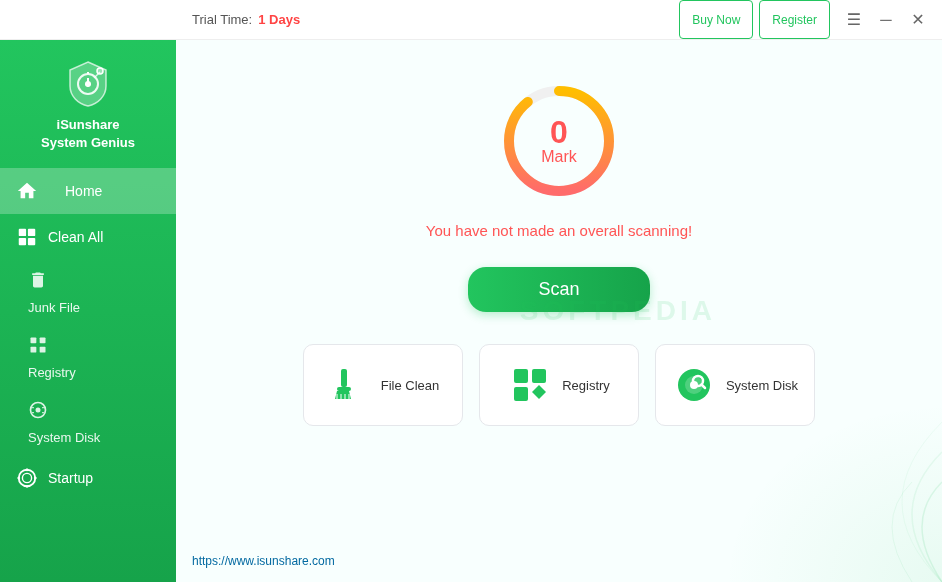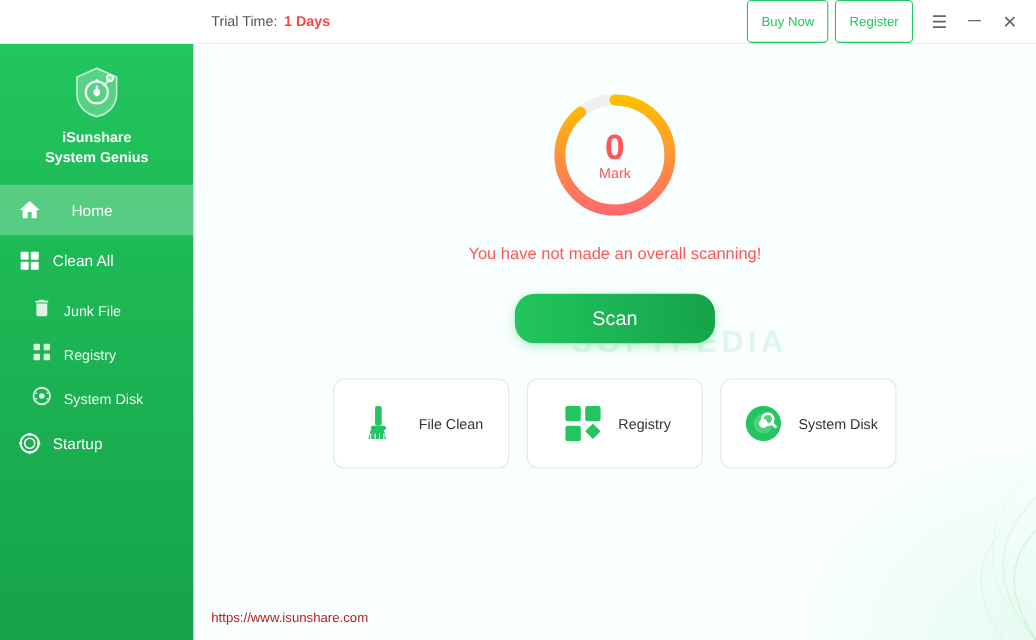--- a/index.html
+++ b/index.html
@@ -113,26 +113,27 @@
     .nav-item.active { background: rgba(255,255,255,0.25); gap: 27px; }
     .nav-item .nav-icon {
       width: 22px;
       height: 22px;
       flex-shrink: 0;
     }
     .nav-item .nav-label { font-size: 14px; }
 
     .nav-sub-item {
       display: flex;
-      align-items: flex-end;
+      align-items: flex-start;
       padding: 10px 16px 10px 28px;
       color: rgba(255,255,255,0.9);
       cursor: pointer;
       font-size: 13px;
       gap: 10px;
+      flex-direction: column;
     }
     .nav-sub-item .nav-icon {
       width: 20px;
       height: 20px;
       flex-shrink: 0;
     }
 
     
     .content {
       flex: 1;
@@ -182,21 +183,21 @@
       transform: translate(-50%, -50%);
       text-align: center;
     }
     .gauge-value {
       font-size: 32px;
       font-weight: bold;
       color: #ff5555;
       line-height: 1;
     }
     .gauge-label {
-      font-size: 13px;
+      font-size: 16px;
       color: #ff5555;
     }
 
     .no-scan-msg {
       color: #ff5555;
       font-size: 15px;
       margin-bottom: 28px;
     }
 
     .scan-btn {
@@ -251,21 +252,21 @@
       font-size: 13px;
       color: #333;
     }
 
     
     .footer-link {
       position: absolute;
       bottom: 14px;
       left: 16px;
       font-size: 12px;
-      color: #b91c1c;
+      color: #0369a1;
       text-decoration: none;
     }
 
     
     .deco-curves {
       position: absolute;
       bottom: 0;
       right: 0;
       width: 180px;
       height: 160px;

